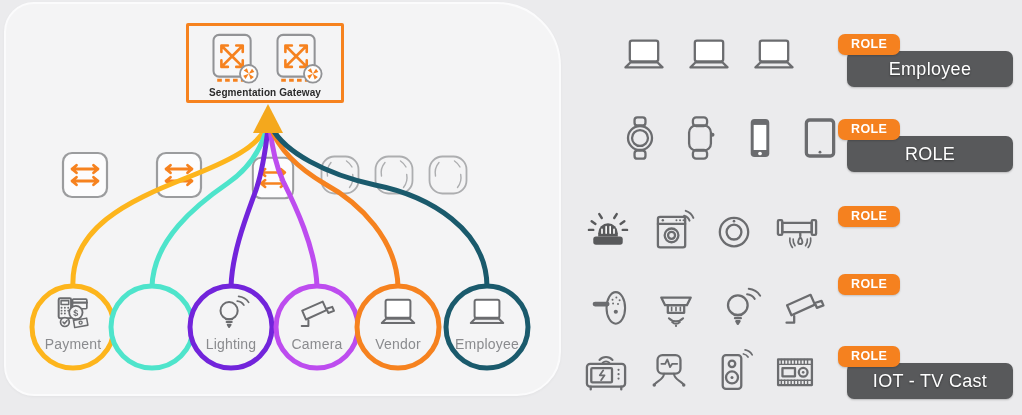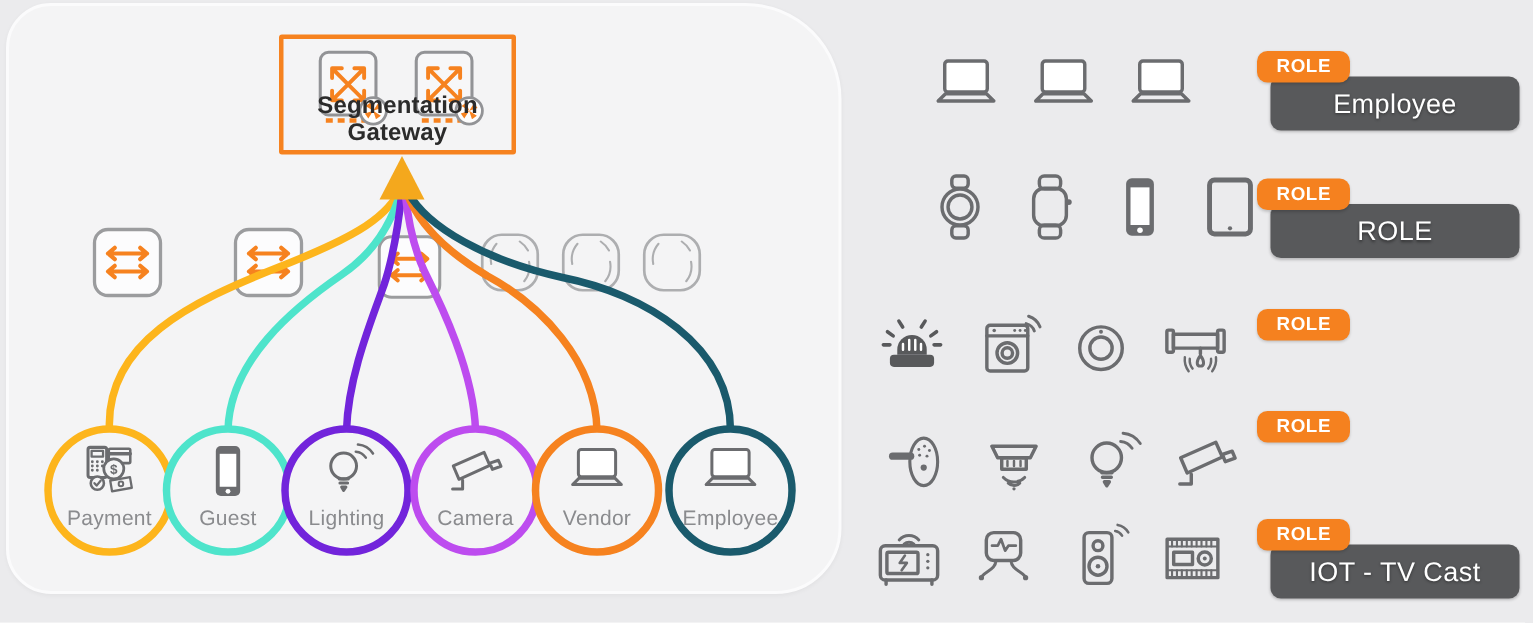--- a/index.html
+++ b/index.html
@@ -17,21 +17,21 @@
   }
   
   .gw-box{
     position:absolute;left:186px;top:23px;width:158px;height:80px;
     border:3px solid #F6821F;border-radius:2px;box-sizing:border-box;
   }
   .gw-icons{position:absolute;left:50%;top:5px;transform:translateX(-50%);display:flex;gap:12px;}
   .gw-icons svg{display:block;}
   .gw-label{
     position:absolute;left:0;right:0;bottom:2px;text-align:center;
-    font-size:16px;font-weight:bold;color:#2b2b2b;letter-spacing:.1px;
+    font-size:10px;font-weight:bold;color:#2b2b2b;letter-spacing:.1px;
   }
   .switch{position:absolute;width:48px;height:48px;}
   .cloud{position:absolute;width:42px;height:44px;}
   .lines-svg{position:absolute;left:0;top:0;pointer-events:none;}
   
   .seg{position:absolute;width:84px;text-align:center;}
   .seg .seg-icon{display:inline-block;width:42px;height:42px;}
   .seg .seg-label{font-size:14px;color:#8a8b8e;margin-top:-3px;letter-spacing:.2px;}
   
   .devrow{position:absolute;display:flex;align-items:center;}
@@ -172,30 +172,20 @@
             <rect x="23" y="27.5" width="14" height="7.5" transform="rotate(-10 30 31)" fill="#f4f4f5" stroke-width="1.6"></rect>
             <circle cx="30" cy="31" r="1.6" stroke-width="1.4"></circle>
             <circle cx="25" cy="20.5" r="7" fill="#f4f4f5" stroke-width="1.9"></circle>
             <text x="25" y="24" font-size="9.5" text-anchor="middle" fill="#6B6C6F" stroke="none" font-weight="bold" font-family="Liberation Sans, sans-serif">$</text>
             <circle cx="13.5" cy="30.5" r="4.6" fill="#f4f4f5" stroke-width="1.8"></circle>
             <path d="M11.5 30.5 l1.5 1.7 2.8 -3.4" stroke-width="1.6"></path>
           </g>
         </svg></span>
     <div class="seg-label">Payment</div>
   </div>
-  <div class="seg" style="left:110px;top:293px">
-    <span class="seg-icon"><svg viewBox="0 0 44 44" width="100%" height="100%">
-          <g fill="none" stroke="#6B6C6F" stroke-width="2.1" stroke-linecap="round" stroke-linejoin="round">
-            <rect x="13.5" y="4.5" width="17" height="35" rx="3.5" fill="#6B6C6F" stroke="none"></rect>
-            <rect x="16.2" y="10" width="11.6" height="23" fill="#ffffff" stroke="none"></rect>
-            <circle cx="22" cy="36.2" r="1.7" fill="#ffffff" stroke="none"></circle>
-          </g>
-        </svg></span>
-    <div class="seg-label">Guest</div>
-  </div>
   <div class="seg" style="left:275px;top:293px">
     <span class="seg-icon"><svg viewBox="0 0 44 44" width="100%" height="100%">
           <g fill="none" stroke="#6B6C6F" stroke-width="2.1" stroke-linecap="round" stroke-linejoin="round">
             <path d="M6.5 18.5 L28 9 l4 9 -21.5 9.8 z"></path>
             <path d="M32 16.5 l6 -2 1.8 4.2 -6 2.2 z"></path>
             <path d="M13 28.5 v6 h-7"></path>
           </g>
         </svg></span>
     <div class="seg-label">Camera</div>
   </div>

